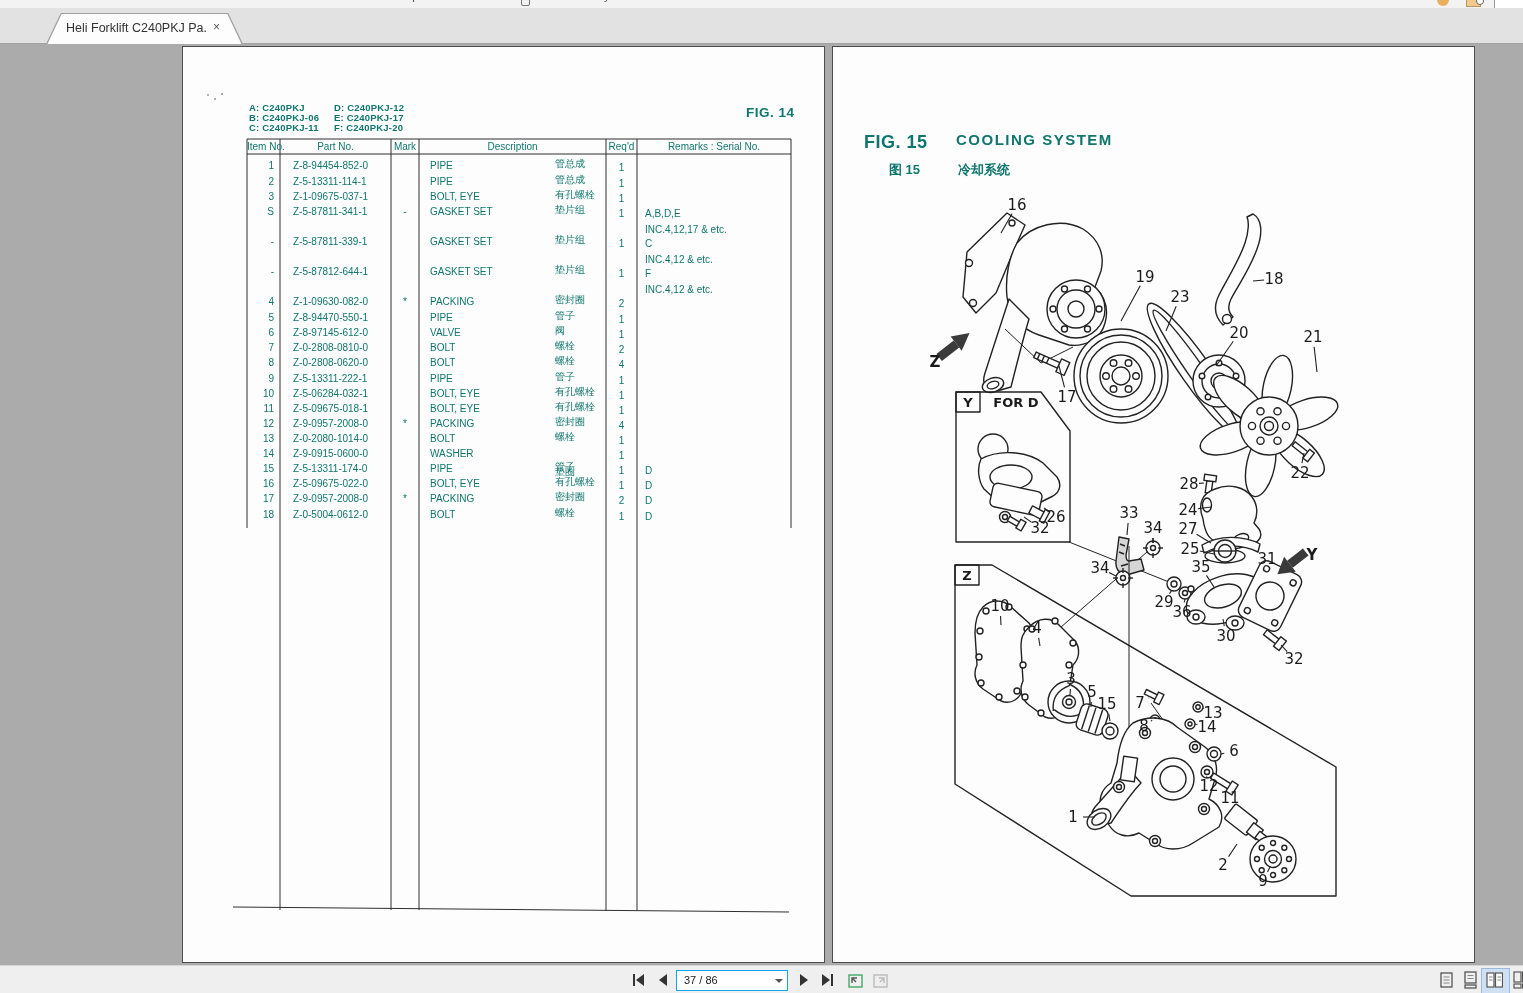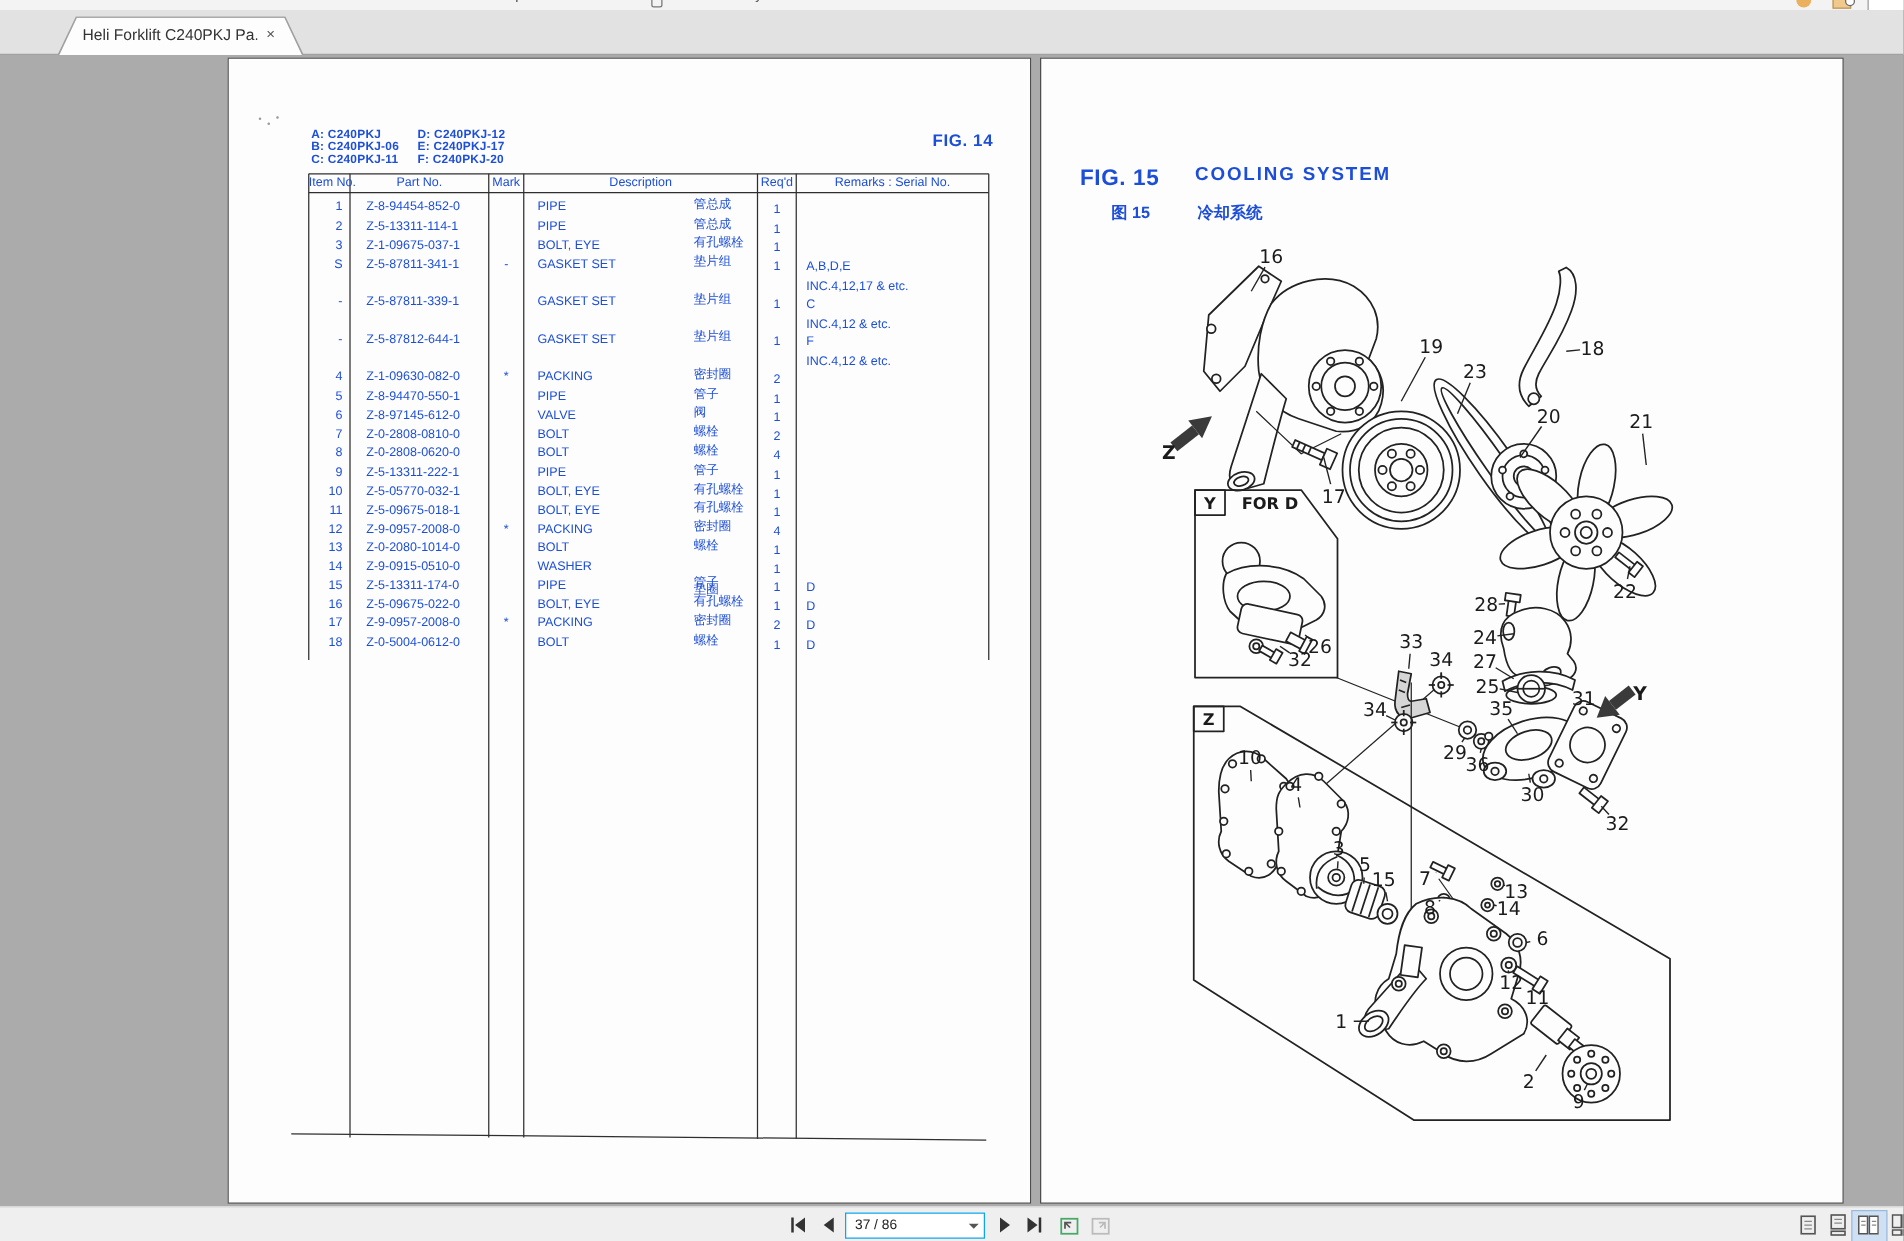--- a/index.html
+++ b/index.html
@@ -19,21 +19,21 @@
   .tabbar .strip-line{position:absolute;left:0;bottom:0;width:100%;height:1px;background:#a2a2a2;}
   .tab-outer{position:absolute;left:46px;top:5px;width:197px;height:31px;background:#9f9f9f;
              clip-path:polygon(0 100%,7.5% 0,92.5% 0,100% 100%);}
   .tab-inner{position:absolute;left:47px;top:6px;width:195px;height:31px;background:#fdfdfd;
              clip-path:polygon(0 100%,7.5% 0,92.5% 0,100% 100%);}
   .tab-title{position:absolute;left:66px;top:13px;width:140px;font-size:12.5px;color:#333;
              white-space:nowrap;overflow:hidden;}
   .tab-close{position:absolute;left:213px;top:12px;font-size:12px;color:#555;cursor:default;}
   
   .canvas{position:absolute;left:0;top:44px;width:1523px;height:921px;background:#ababab;}
-  .page{position:absolute;top:2px;width:641px;height:915px;background:#fdfdfd;border:1px solid #4e4e4e;color:#1d4ed8;}
+  .page{position:absolute;top:2px;width:641px;height:915px;background:#fdfdfd;border:1px solid #4e4e4e;color:#0f766e;}
   .page-left{left:182px;}
   .page-right{left:832px;}
   .abs{position:absolute;}
   
   .variant{font-size:9.5px;font-weight:600;letter-spacing:0.2px;white-space:nowrap;}
   .figno{font-size:13.5px;font-weight:bold;letter-spacing:0.5px;}
   .thead{font-size:10px;text-align:center;white-space:nowrap;}
   .cell{position:absolute;font-size:10px;white-space:nowrap;line-height:13px;}
   .c-right{text-align:right;}
   .c-center{text-align:center;}
@@ -215,21 +215,21 @@
           </div>
           <div class="abs" style="left:0;top:325px;width:641px;height:15px;">
             <div class="cell c-right" style="left:64px;top:0;width:27px;">9</div>
             <div class="cell" style="left:110px;top:0;">Z-5-13311-222-1</div>
             <div class="cell" style="left:247px;top:0;">PIPE</div>
             <div class="cell" style="left:372px;top:-2px;">管子</div>
             <div class="cell c-center" style="left:423px;top:2px;width:31px;">1</div>
           </div>
           <div class="abs" style="left:0;top:340px;width:641px;height:15px;">
             <div class="cell c-right" style="left:64px;top:0;width:27px;">10</div>
-            <div class="cell" style="left:110px;top:0;">Z-5-05770-032-1</div>
+            <div class="cell" style="left:110px;top:0;">Z-5-06284-032-1</div>
             <div class="cell" style="left:247px;top:0;">BOLT, EYE</div>
             <div class="cell" style="left:372px;top:-2px;">有孔螺栓</div>
             <div class="cell c-center" style="left:423px;top:2px;width:31px;">1</div>
           </div>
           <div class="abs" style="left:0;top:355px;width:641px;height:15px;">
             <div class="cell c-right" style="left:64px;top:0;width:27px;">11</div>
             <div class="cell" style="left:110px;top:0;">Z-5-09675-018-1</div>
             <div class="cell" style="left:247px;top:0;">BOLT, EYE</div>
             <div class="cell" style="left:372px;top:-2px;">有孔螺栓</div>
             <div class="cell c-center" style="left:423px;top:2px;width:31px;">1</div>
@@ -244,21 +244,21 @@
           </div>
           <div class="abs" style="left:0;top:385px;width:641px;height:15px;">
             <div class="cell c-right" style="left:64px;top:0;width:27px;">13</div>
             <div class="cell" style="left:110px;top:0;">Z-0-2080-1014-0</div>
             <div class="cell" style="left:247px;top:0;">BOLT</div>
             <div class="cell" style="left:372px;top:-2px;">螺栓</div>
             <div class="cell c-center" style="left:423px;top:2px;width:31px;">1</div>
           </div>
           <div class="abs" style="left:0;top:400px;width:641px;height:15px;">
             <div class="cell c-right" style="left:64px;top:0;width:27px;">14</div>
-            <div class="cell" style="left:110px;top:0;">Z-9-0915-0510-0</div>
+            <div class="cell" style="left:110px;top:0;">Z-9-0915-0600-0</div>
             <div class="cell" style="left:247px;top:0;">WASHER</div>
             <div class="cell" style="left:372px;top:-2px;margin-top:20px;">垫圈</div>
             <div class="cell c-center" style="left:423px;top:2px;width:31px;">1</div>
           </div>
           <div class="abs" style="left:0;top:415px;width:641px;height:15px;">
             <div class="cell c-right" style="left:64px;top:0;width:27px;">15</div>
             <div class="cell" style="left:110px;top:0;">Z-5-13311-174-0</div>
             <div class="cell" style="left:247px;top:0;">PIPE</div>
             <div class="cell" style="left:372px;top:-2px;">管子</div>
             <div class="cell c-center" style="left:423px;top:2px;width:31px;">1</div>

